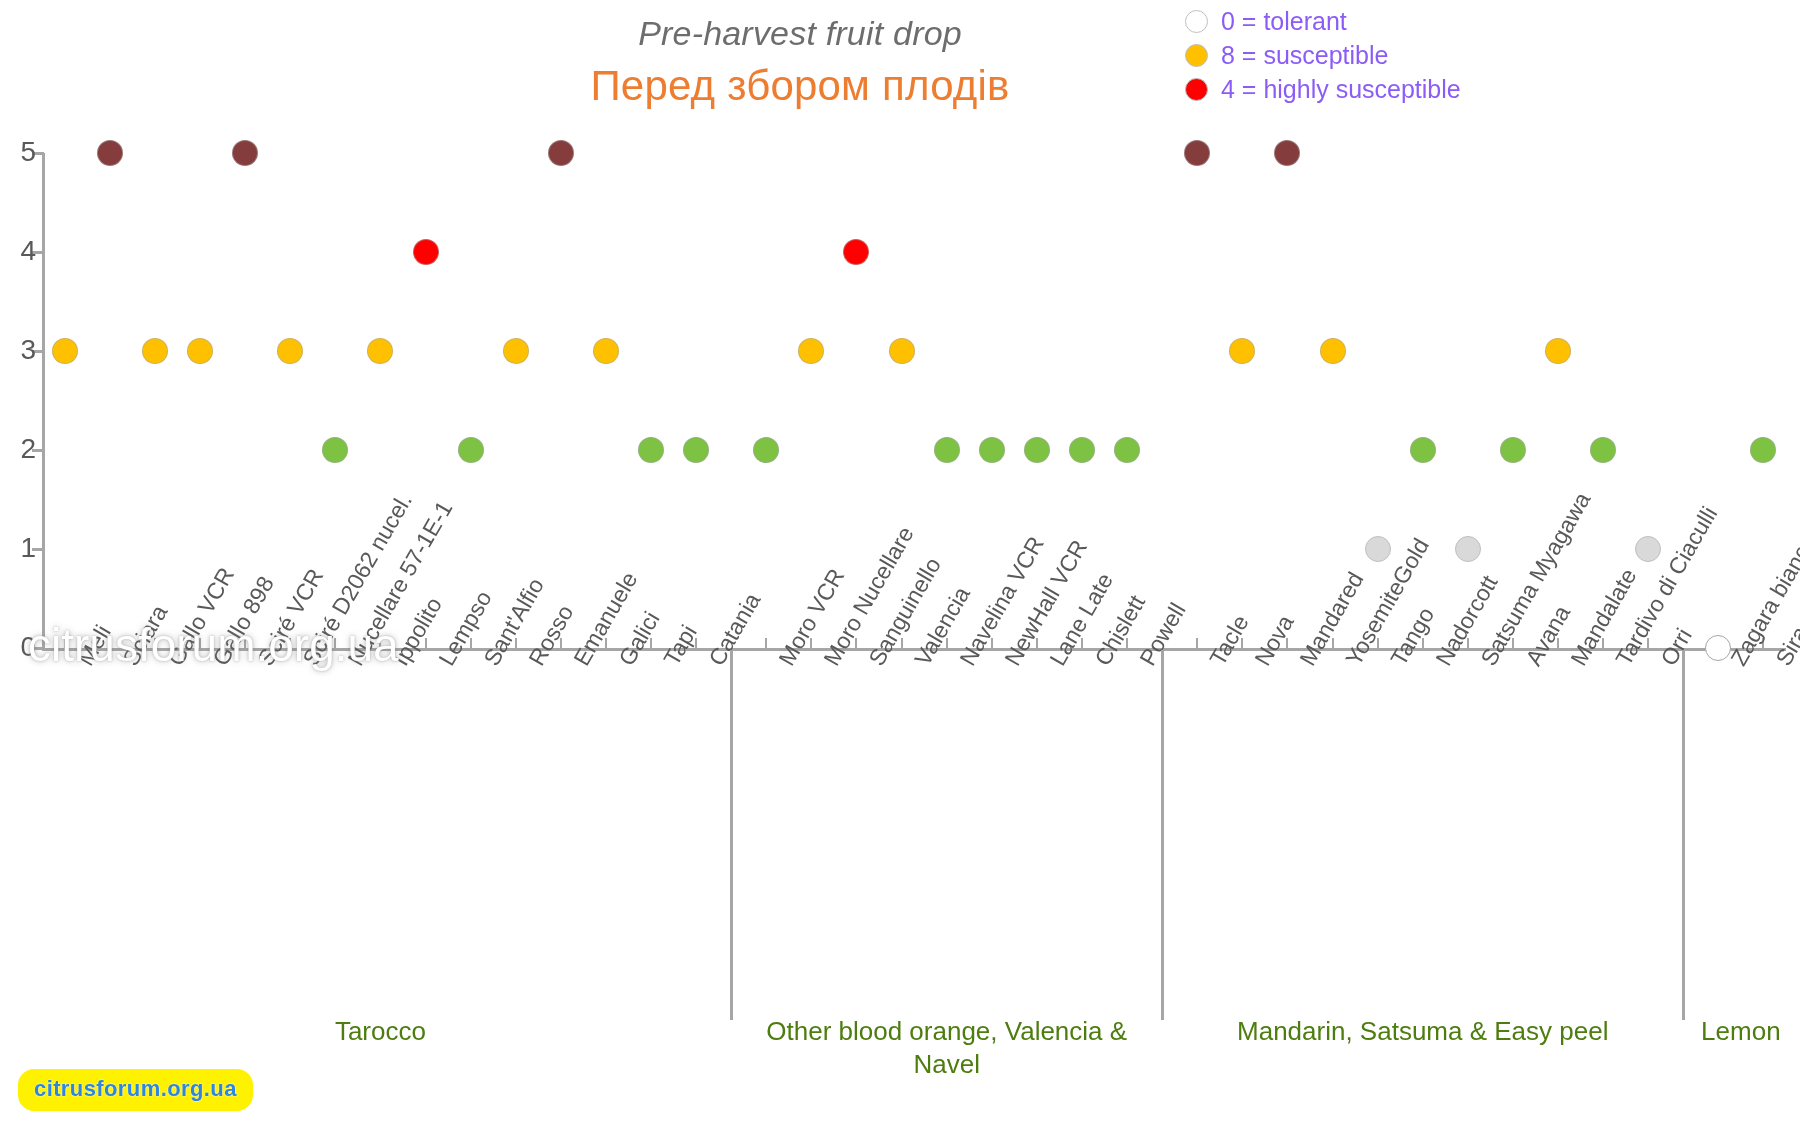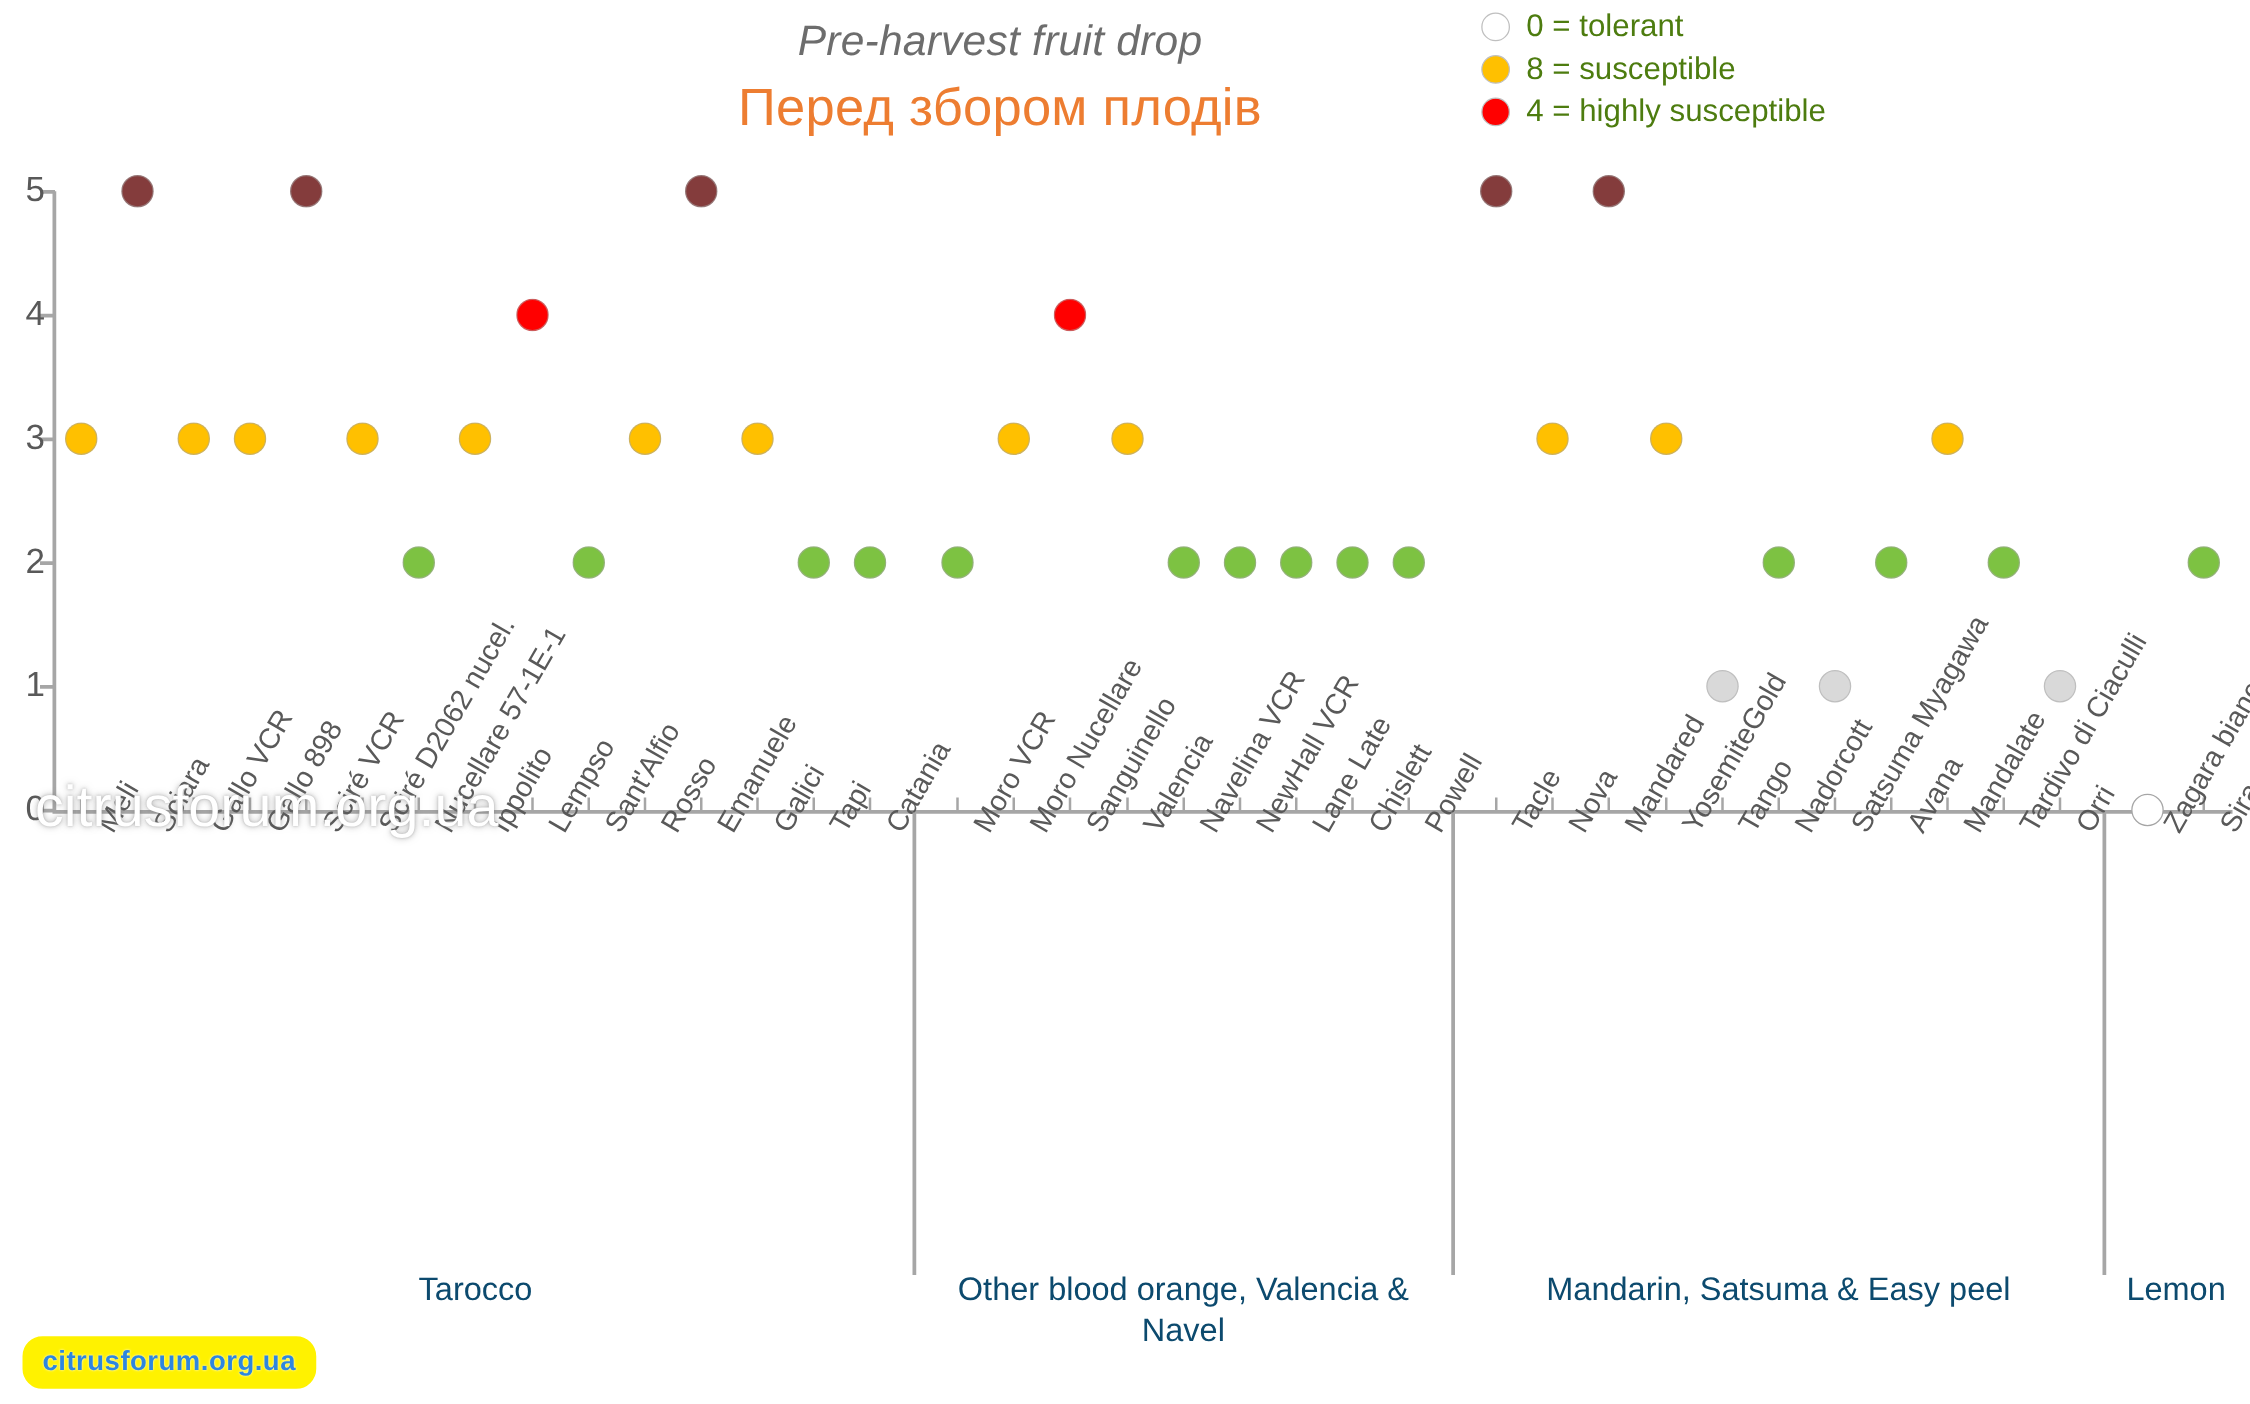--- a/index.html
+++ b/index.html
@@ -57,21 +57,21 @@
   .legend-swatch {
     width: 23px;
     height: 23px;
     border-radius: 50%;
     margin-right: 13px;
     flex: 0 0 auto;
     box-sizing: border-box;
   }
   .legend-label {
     font-size: 25px;
-    color: #4d7c0f;
+    color: #8b5cf6;
     white-space: nowrap;
   }
 
   
   #plot {
     position: absolute;
     left: 0;
     top: 120px;
     width: 1800px;
     height: 1003px;
@@ -146,21 +146,21 @@
     position: absolute;
     width: 3px;
     background: #a6a6a6;
     top: 530px;
     height: 370px;
   }
   .group-label {
     position: absolute;
     top: 895px;
     font-size: 26px;
-    color: #0c4a6e;
+    color: #4d7c0f;
     text-align: center;
     line-height: 1.25;
   }
 
   
   .wm-line {
     position: absolute;
     font-size: 46px;
     color: #ffffff;
     white-space: nowrap;

